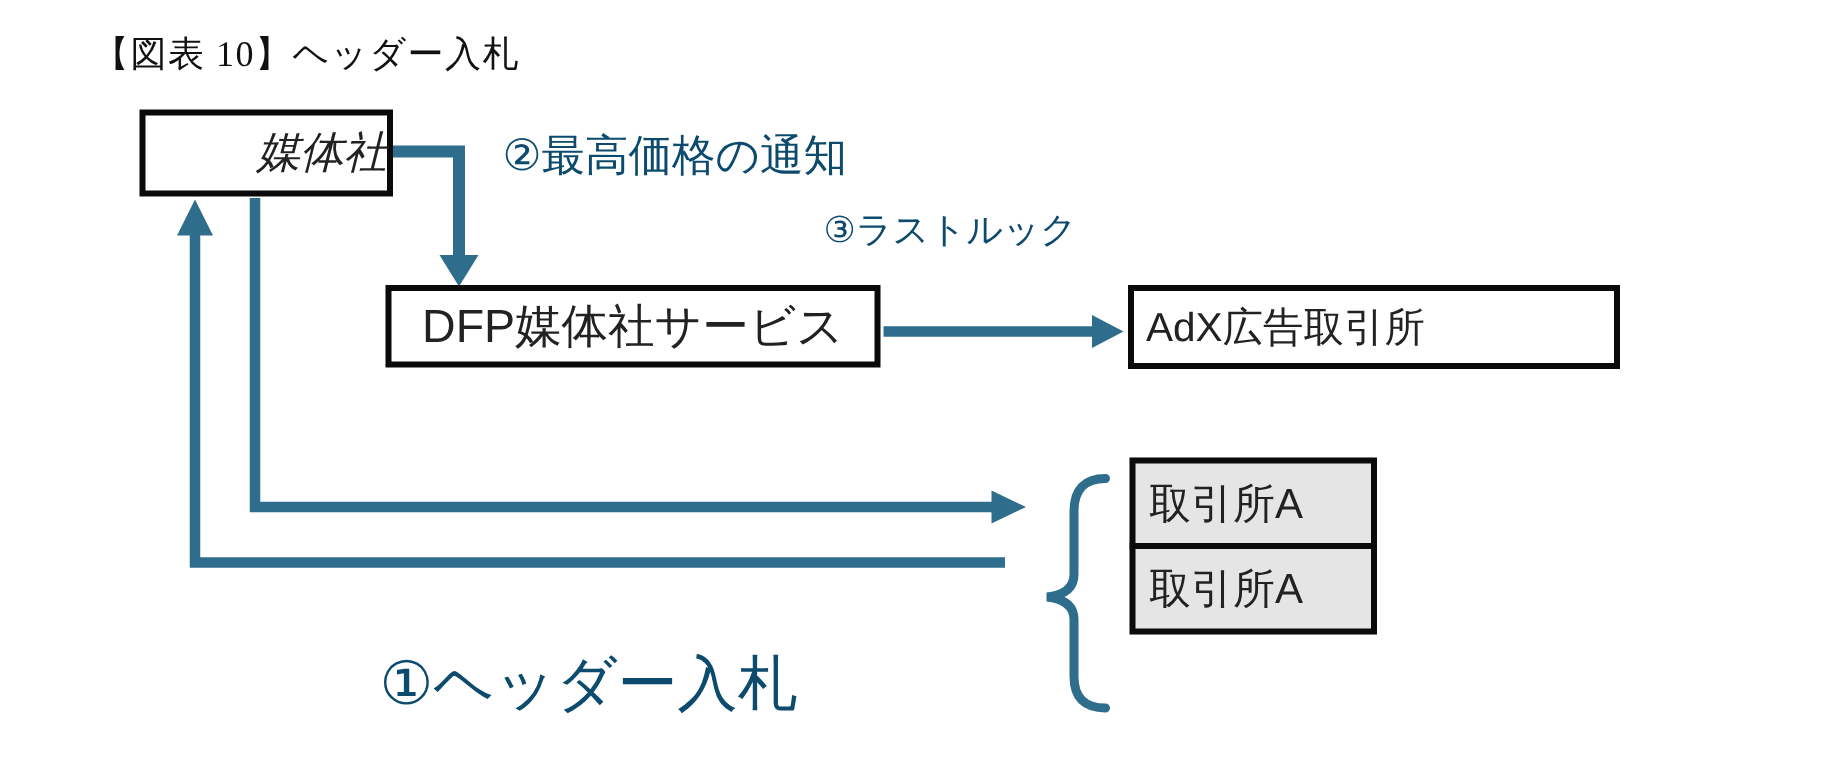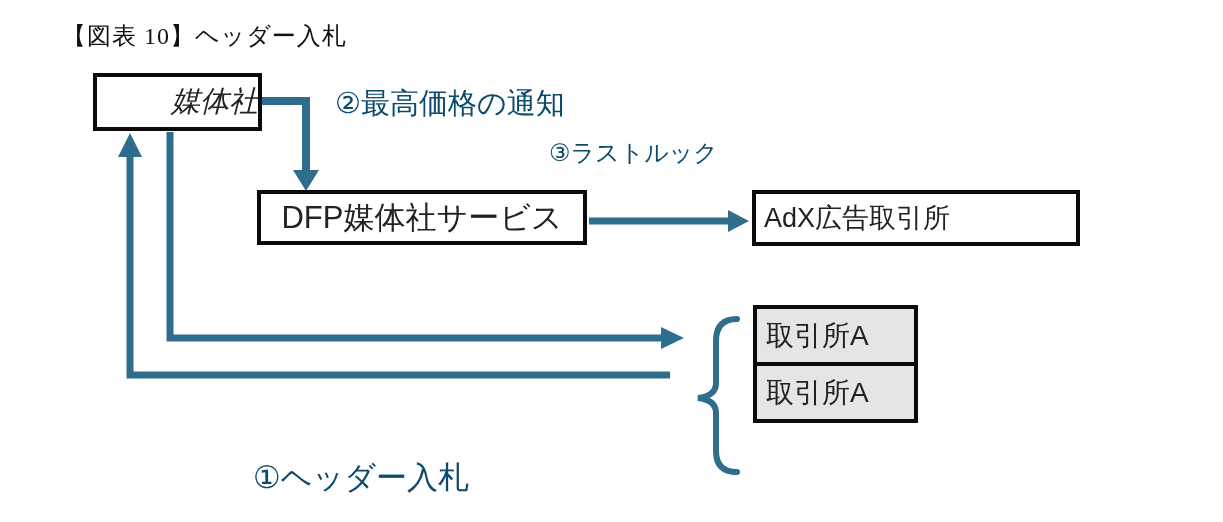--- a/index.html
+++ b/index.html
@@ -25,21 +25,21 @@
   #exchange-stack { left:753px; top:305px; width:165px; }
   .exchange-cell {
     background:#e5e5e5; border:4px solid var(--box); box-sizing:border-box;
     width:165px; height:61px; display:flex; align-items:center;
     padding-left:9px; font-size:28px; white-space:nowrap; color:#222;
   }
   .exchange-cell + .exchange-cell { margin-top:-4px; }
   .annotation { white-space:nowrap; color:#0c4a6e; }
   #label-step2 { left:335px; top:84px;  font-size:29px; }
   #label-step3 { left:549px; top:137px; font-size:24px; }
-  #label-step1 { left:253px; top:428px; font-size:31px;margin-top:29px; }
+  #label-step1 { left:253px; top:428px; font-size:40px; }
   #connector-layer { left:0; top:0; width:1223px; height:522px; pointer-events:none; }
   .conn  { fill:none; stroke:var(--accent); }
   .head  { fill:var(--accent); stroke:none; }
 </style>
 </head>
 <body>
 
 <div id="canvas">
 
   <div id="title" class="abs">【図表 10】ヘッダー入札</div>

